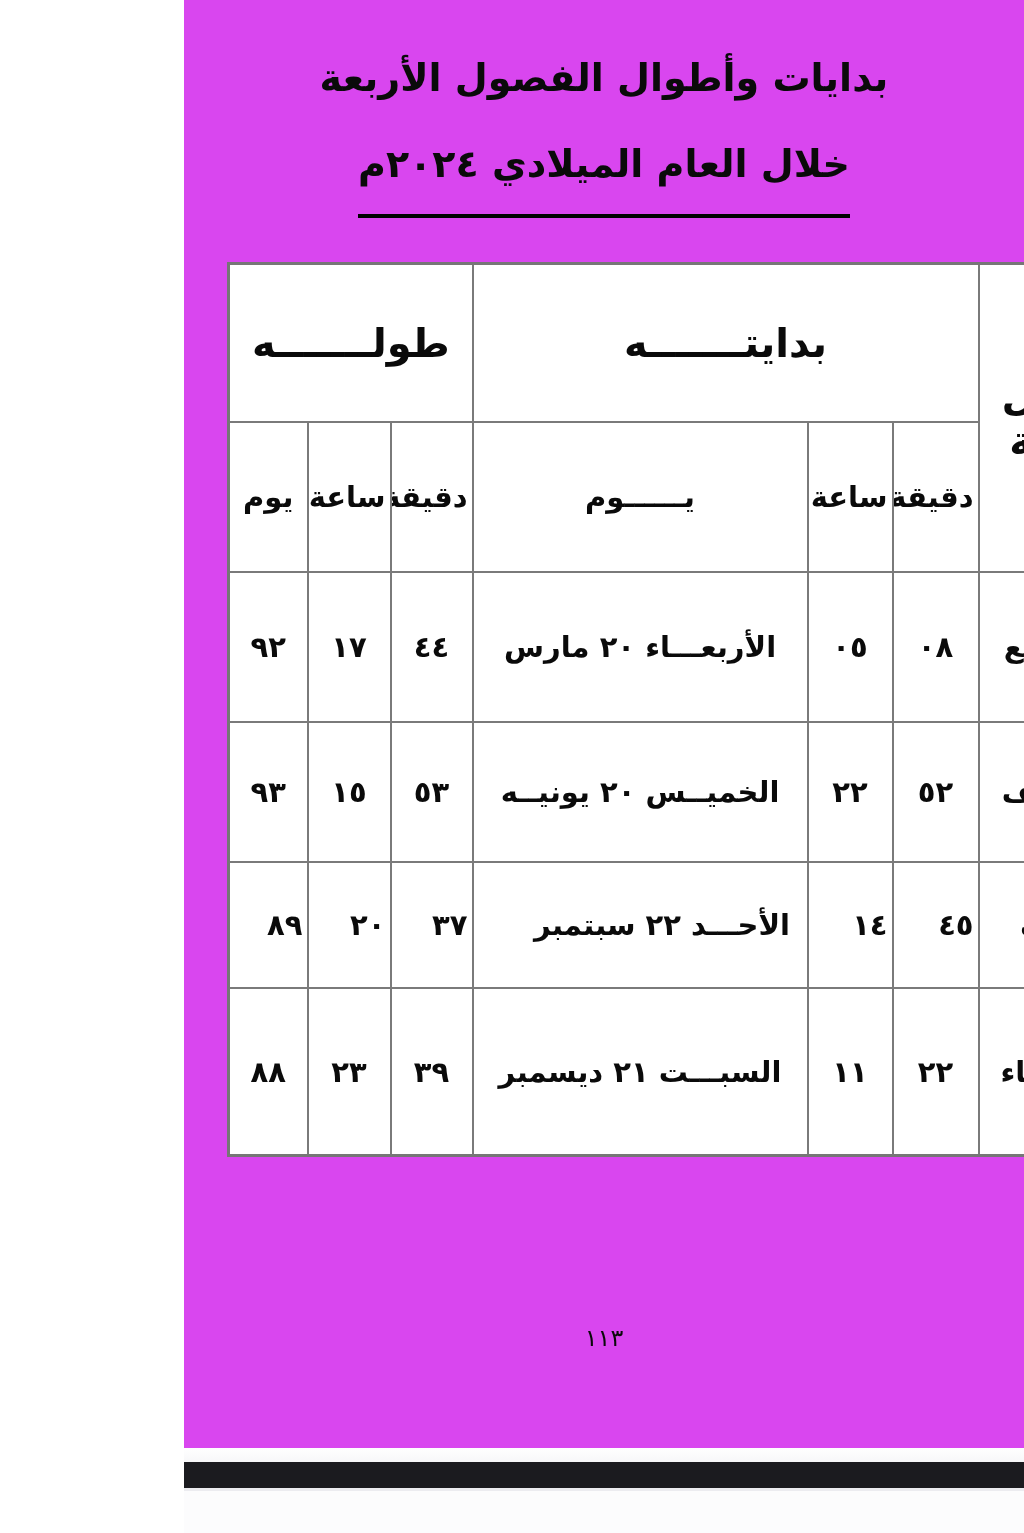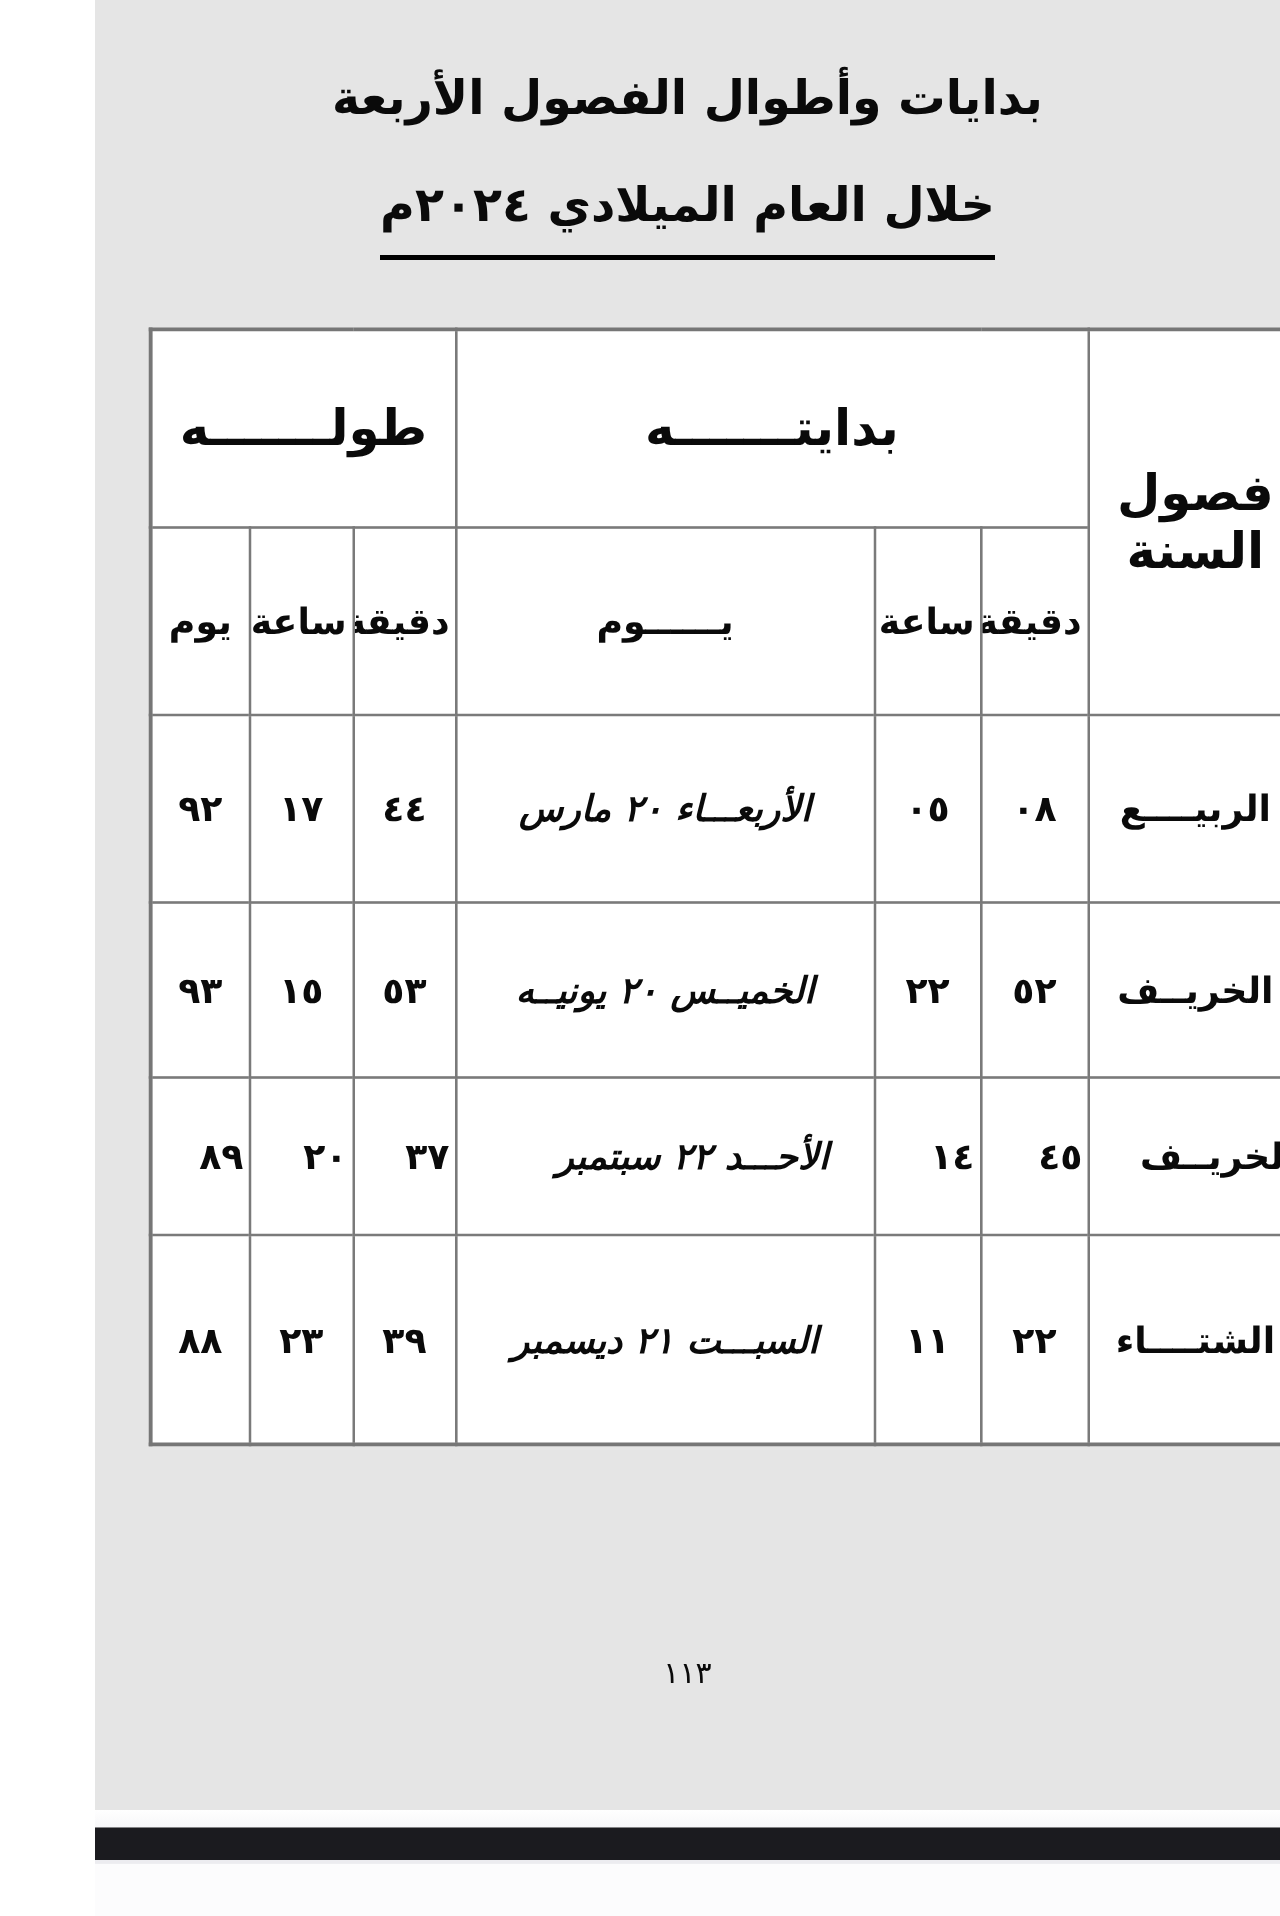--- a/index.html
+++ b/index.html
@@ -3,33 +3,33 @@
 <meta charset="utf-8">
 <style>
   html, body {
     margin: 0; padding: 0;
     width: 1024px; height: 1533px;
     background: #ffffff;
     overflow: hidden;
     font-family: "DejaVu Sans", sans-serif;
     color: #0a0a0a;
   }
-  .stage { position: relative; width: 948px; height: 1533px; background:#e5e5e5; }
+  .stage { position: relative; width: 840px; height: 1533px; background:#d946ef; }
 
   
   .title-wrap { position: absolute; top: 56px; left: 0; width: 100%; text-align: center; }
   .title-line1 {
     font-size: 38px; font-weight: bold; line-height: 1.2;
   }
   .title-line2-wrap { position: absolute; top: 142px; left: 0; width: 100%; text-align: center; }
   .title-line2 {
     display: inline-block;
     font-size: 38px; font-weight: bold;
     border-bottom: 4px solid #000;
-    padding-bottom: 18px;
+    padding-bottom: 28px;
   }
 
   
   table.seasons {
     position: absolute; top: 262px; left: 43px;
     width: 922px;
     border-collapse: collapse;
     table-layout: fixed;
     border: 3px solid #767676;
   }
@@ -43,21 +43,21 @@
     overflow: hidden;
   }
   tr.hrow1 th { height: 156px; font-size: 40px; }
   tr.hrow2 th { height: 148px; font-size: 29px; }
   th.seasons-head { font-size: 29px; }
   tr.datarow td { font-size: 29px; }
   tr.r1 td { height: 148px; }
   tr.r2 td { height: 138px; }
   tr.r3 td { height: 124px; padding-left: 48px; }
   tr.r4 td { height: 165px; }
-  td.daycell { font-size: 29px; font-style: italic; }
+  td.daycell { font-size: 29px; }
 
   
   .footnote {
     position: absolute; top: 1203px; right: 118px;
     font-size: 26px; font-weight: bold;
     direction: rtl;
   }
 
   
   .page-number {

